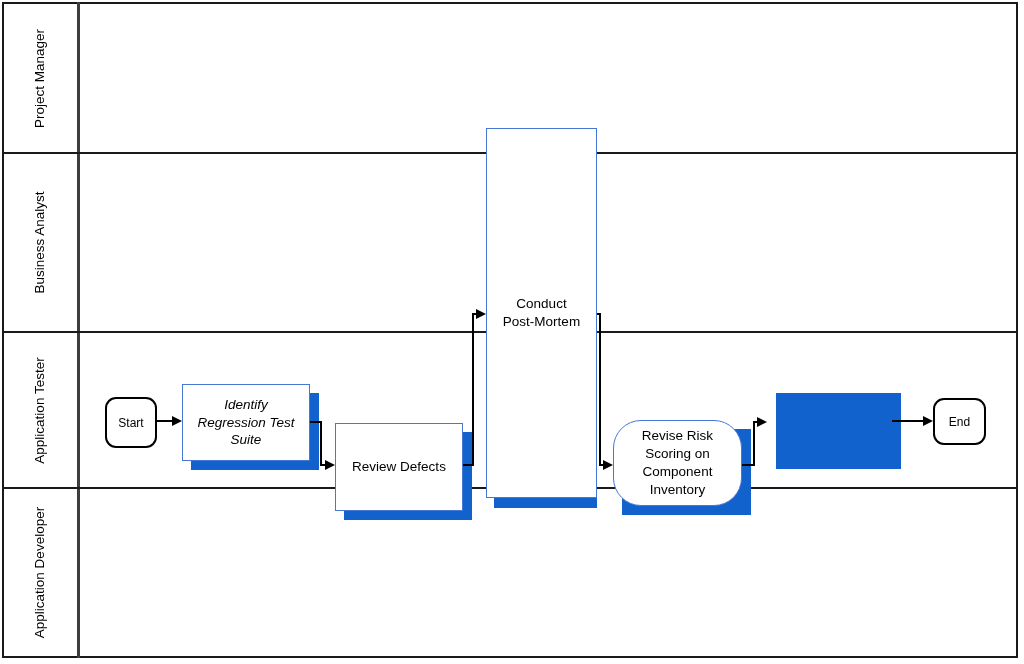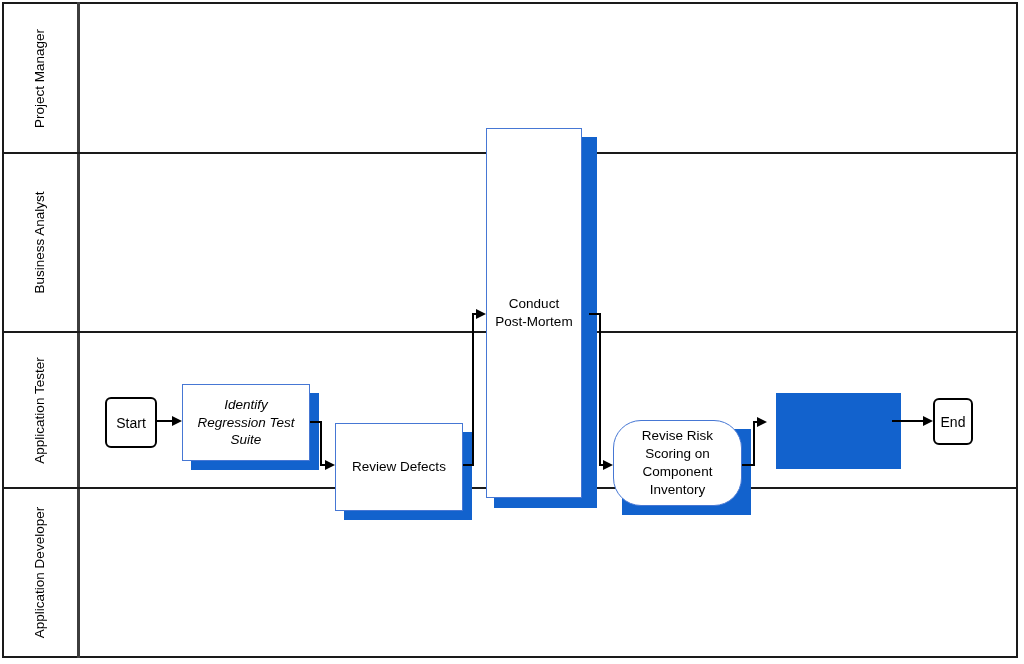--- a/index.html
+++ b/index.html
@@ -77,23 +77,23 @@
     white-space: pre-line;
     z-index: 4;
     color: #000;
   }
 
   
   .terminator {
     position: absolute;
     background: #ffffff;
     border: 2px solid #000;
-    border-radius: 6px;
+    border-radius: 11px;
     display: flex; align-items: center; justify-content: center;
-    font-size: 14px;
+    font-size: 12px;
     z-index: 4;
     color: #000;
   }
 </style>
 </head>
 <body>
 
 <div class="canvas">
 
   <div class="frame"></div>
@@ -160,24 +160,24 @@
   </div>
 
   <div class="terminator" style="left:105px; top:397px; width:52px; height:51px;">Start</div>
 
   <div class="task" style="left:182px; top:384px; width:128px; height:77px;font-style:italic;">Identify
 Regression Test
 Suite</div>
 
   <div class="task" style="left:335px; top:423px; width:128px; height:88px;">Review Defects</div>
 
-  <div class="task" style="left:486px; top:128px; width:96px; height:370px;">Conduct
+  <div class="task" style="left:486px; top:128px; width:111px; height:370px;">Conduct
 Post-Mortem</div>
 
   <div class="task" style="left:613px; top:420px; width:129px; height:86px;border-radius:28px;">Revise Risk
 Scoring on
 Component
 Inventory</div>
 
 
-  <div class="terminator" style="left:933px; top:398px; width:40px; height:47px;">End</div>
+  <div class="terminator" style="left:933px; top:398px; width:53px; height:47px;">End</div>
 
 </div>
 
 </body></html>

